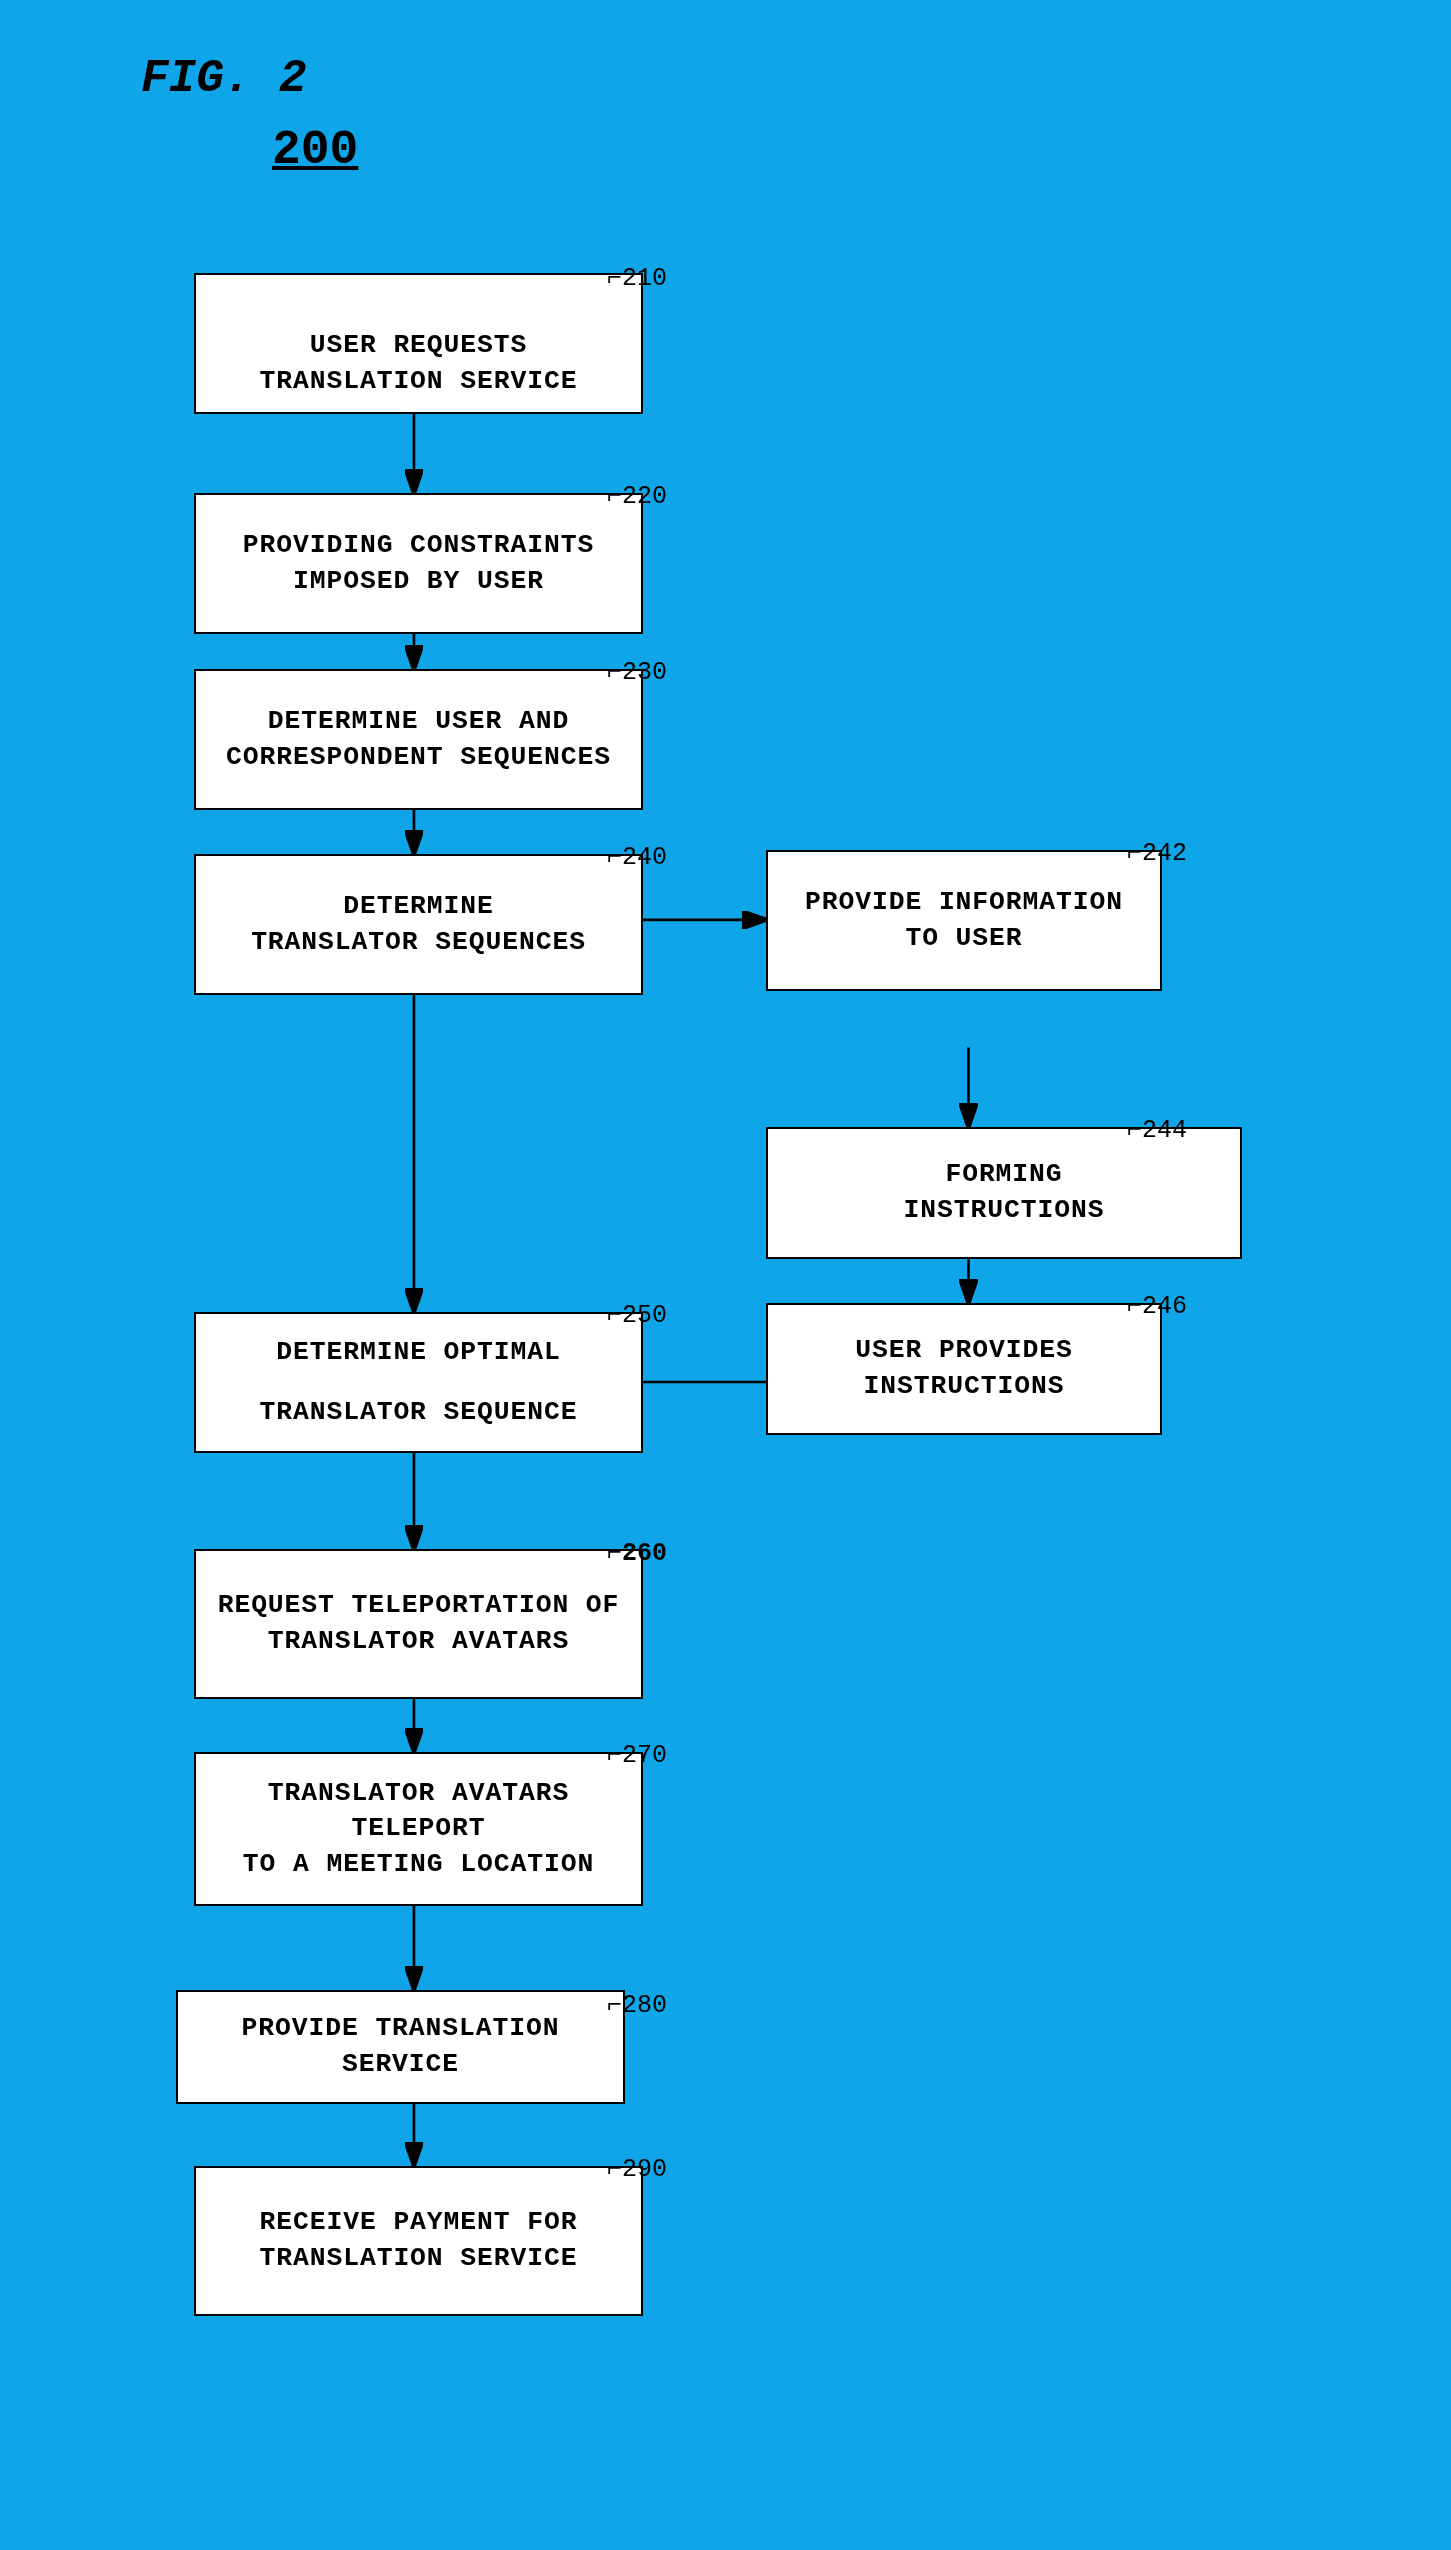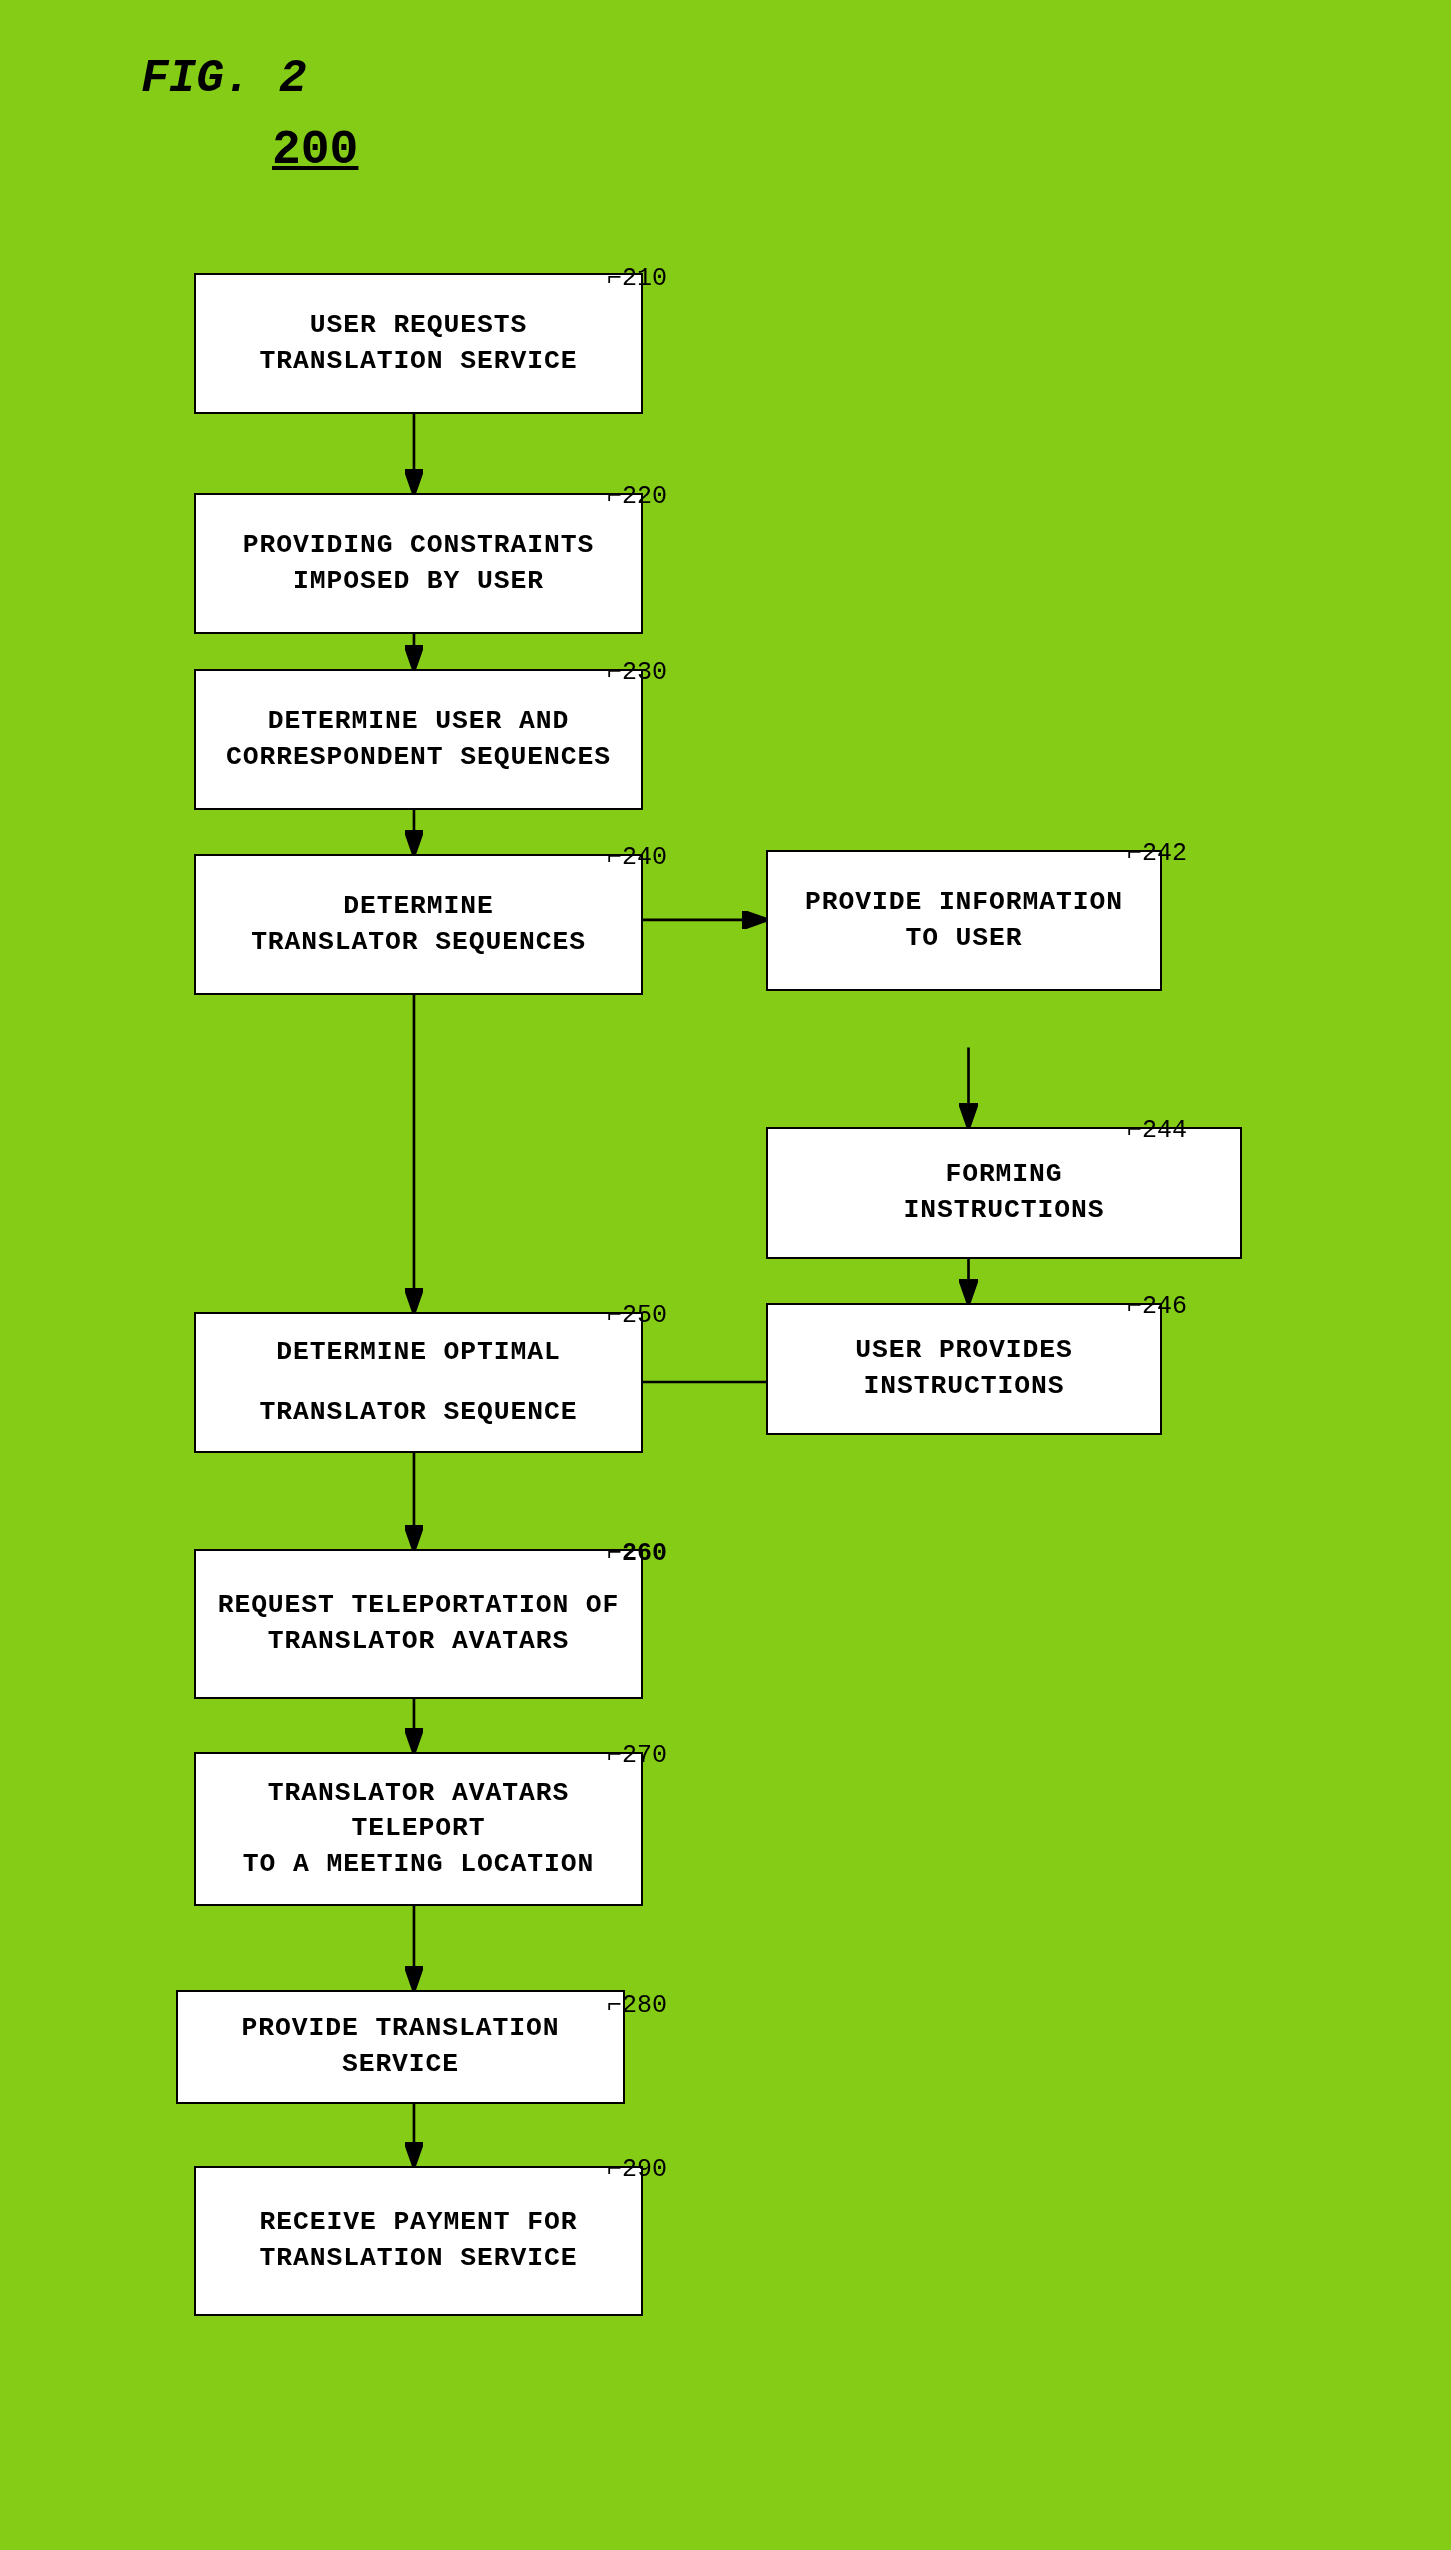--- a/index.html
+++ b/index.html
@@ -8,21 +8,21 @@
       font-family: 'Courier New', Courier, monospace;
       width: 1452px;
       min-height: 2550px;
       position: relative;
       overflow-x: hidden;
     }
     .page {
       width: 1452px;
       min-height: 2550px;
       position: relative;
-      background: #84cc16;
+      background: #0ea5e9;
     }
     .fig-title {
       font-size: 46px;
       font-style: italic;
       font-weight: bold;
       position: absolute;
       top: 53px;
       left: 141px;
     }
     .fig-number {
@@ -108,21 +108,21 @@
 
     <line x1="470" y1="1650" x2="470" y2="1760" marker-end="url(#arrowhead)"></line>
 
     <line x1="470" y1="1890" x2="470" y2="1990" marker-end="url(#arrowhead)"></line>
 
     <line x1="470" y1="2150" x2="470" y2="2260" marker-end="url(#arrowhead)"></line>
 
     <line x1="470" y1="2370" x2="470" y2="2460" marker-end="url(#arrowhead)"></line>
   </svg>
 
-  <div class="flow-box" style="left:194px; top:273px; width:449px; height:141px;">
+  <div class="flow-box" style="left:194px; top:273px; width:449px; height:141px;justify-content:flex-end;">
     <span>USER REQUESTS</span>
     <span>TRANSLATION SERVICE</span>
   </div>
   <div class="ref-label" style="left:607px; top:264px;">⌐210</div>
 
   <div class="flow-box" style="left:194px; top:493px; width:449px; height:141px;">
     <span>PROVIDING CONSTRAINTS</span>
     <span>IMPOSED BY USER</span>
   </div>
   <div class="ref-label" style="left:607px; top:482px;">⌐220</div>

